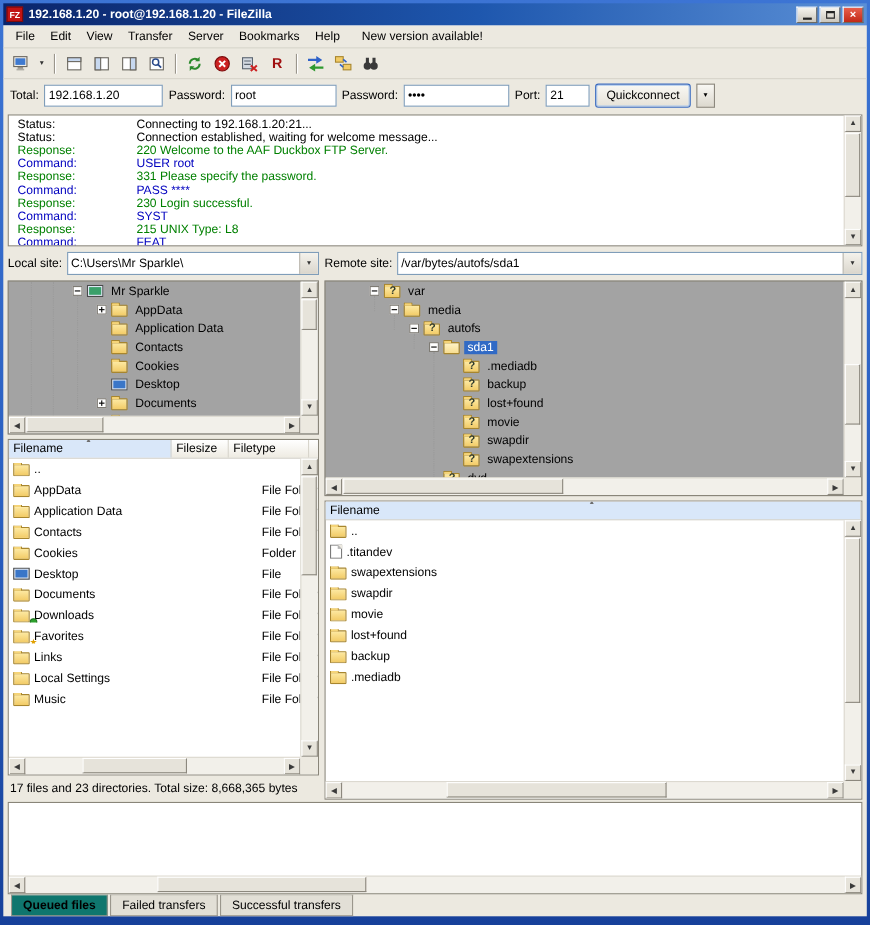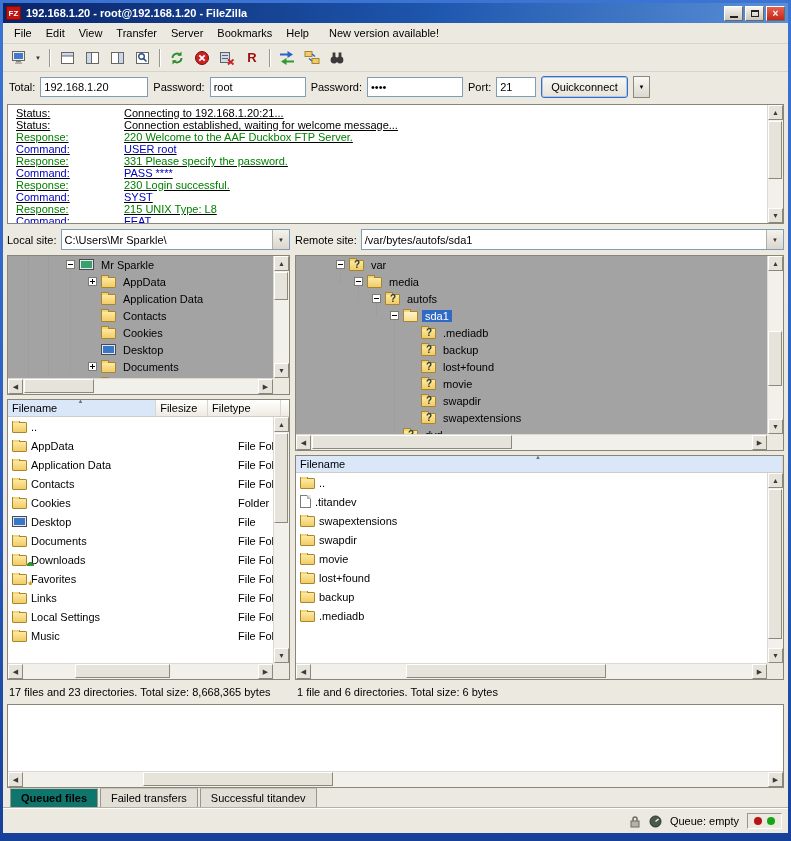--- a/index.html
+++ b/index.html
@@ -27,21 +27,21 @@
   .tdrop{width:12px;height:23px;display:flex;align-items:center;justify-content:center;font-size:6px;color:#333;}
   .tsep{width:1px;height:18px;background:#9a968c;box-shadow:1px 0 0 #fff;margin:0 4px;flex:none;}
   .ricon{font-weight:bold;font-size:13px;color:#a01010;}
   
   .quickbar{height:30px;flex:none;display:flex;align-items:center;gap:5px;padding:0 6px;}
   .qlabel{flex:none;}
   .field{height:20px;border:1px solid #7f9db9;background:#fff;font-family:"Liberation Sans",sans-serif;font-size:11px;padding:0 3px;}
   .qbtn{height:22px;padding:2px 9px;background:linear-gradient(#f9f8f4,#e6e2d8);border:1px solid #3c6cc0;border-radius:3px;box-shadow:inset 0 0 0 1px #a9c7ee;font-family:"Liberation Sans",sans-serif;font-size:11px;}
   .qdropbtn{width:17px;height:22px;background:linear-gradient(#f9f8f4,#dcd8ce);border:1px solid #8c887e;display:flex;align-items:center;justify-content:center;font-size:6px;}
   
-  .logwrap{height:120px;flex:none;margin:2px 4px;background:#fff;border:1px solid #898579;position:relative;overflow:hidden;text-decoration:underline;}
+  .logwrap{height:120px;flex:none;margin:2px 4px;background:#fff;border:1px solid #898579;position:relative;overflow:hidden;}
   .loglines{padding:2px 20px 0 8px;}
   .logline{display:flex;line-height:12px;white-space:nowrap;}
   .loglabel{width:108px;flex:none;}
   .c-status{color:#000000;}
   .c-cmd{color:#0000bf;}
   .c-resp{color:#008000;}
   
   .vscroll{position:absolute;right:0;top:0;bottom:0;width:16px;background:#f2f0ea;border-left:1px solid #dcd9d0;display:flex;flex-direction:column;}
   .hscroll{position:absolute;left:0;right:0;bottom:0;height:16px;background:#f2f0ea;border-top:1px solid #dcd9d0;display:flex;}
   .sbtn{width:15px;height:15px;flex:none;background:#e6e3da;border:1px solid;border-color:#fff #8c887e #8c887e #fff;display:flex;align-items:center;justify-content:center;font-size:7px;color:#3a3a3a;}
@@ -711,56 +711,35 @@
           <div class="hscroll" style="right:16px">
             <span class="sbtn">◀</span>
             <span class="track">
                 <span class="hthumb" style="left:95px;width:200px"></span>
               </span>
             <span class="sbtn">▶</span>
           </div>
           <span class="corner"></span>
         </div>
 
-        <div class="panestatus">1 file and 6 directories. Total size: 6 bytes</div>
       </div>
     </div>
 
     <div class="queuewrap">
       <div class="qbody"></div>
       <div class="hscroll">
         <span class="sbtn">◀</span>
         <span class="track">
             <span class="hthumb" style="left:120px;width:190px"></span>
           </span>
         <span class="sbtn">▶</span>
       </div>
     </div>
 
     <div class="tabs">
       <span class="tab active">Queued files</span>
       <span class="tab">Failed transfers</span>
-      <span class="tab">Successful titandev</span>
+      <span class="tab">Successful transfers</span>
     </div>
 
-    <div class="statusbar">
-      <span class="sbspacer"></span>
-      <span class="sbicon">
-        <svg width="12" height="13">
-            <rect x="2" y="6" width="8" height="6" fill="#b5b1a8" stroke="#6e6a60"></rect>
-            <path d="M4 6V4a2 2 0 0 1 4 0v2" fill="none" stroke="#6e6a60" stroke-width="1.5"></path>
-          </svg>
-      </span>
-      <span class="sbicon">
-        <svg width="13" height="13">
-            <circle cx="6.5" cy="6.5" r="5.5" fill="#4a5a4a" stroke="#2e2e2e"></circle>
-            <line x1="6.5" y1="6.5" x2="9.5" y2="4" stroke="#fff" stroke-width="1.2"></line>
-          </svg>
-      </span>
-      <span>Queue: empty</span>
-      <span class="leds">
-        <span class="led red"></span>
-        <span class="led green"></span>
-      </span>
-    </div>
 
   </div>
 </div>
 
 </body></html>

